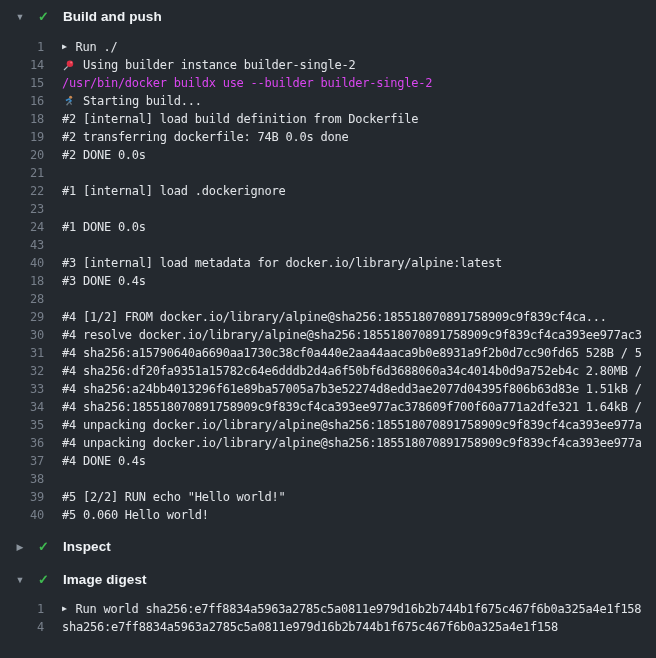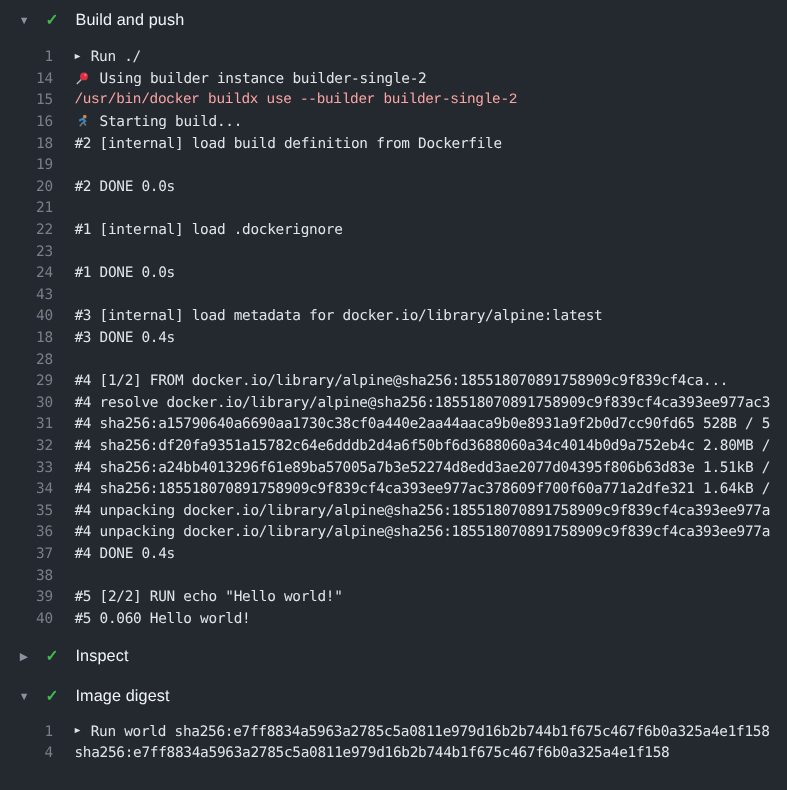--- a/index.html
+++ b/index.html
@@ -29,21 +29,21 @@
     margin-left: 13px;
     color: #3fb950;
     font-size: 13px;
     font-weight: bold;
     flex: none;
   }
   .sec-title {
     margin-left: 14px;
     color: #f0f3f6;
     font-size: 13.5px;
-    font-weight: 400;
+    font-weight: 700;
     letter-spacing: 0.1px;
   }
 
   .section-lines { padding: 5px 0 6px 0; }
   .section-lines.digest-lines { padding: 4px 0 4px 0; }
 
   .line {
     display: flex;
     height: 18px;
     line-height: 18px;
@@ -60,21 +60,21 @@
     cursor: pointer;
   }
   .line .txt {
     margin-left: 18px;
     overflow: hidden;
     color: #e1e4e8;
     display: flex;
     align-items: center;
     white-space: pre;
   }
-  .line .txt.info { color: #fca5a5; font-family: Liberation Mono, monospace; }
+  .line .txt.info { color: #d946ef; }
   .expand-arrow {
     font-size: 8px;
     margin-right: 9px;
     color: #dfe3e8;
     cursor: pointer;
   }
   .emoji-icon {
     width: 13px; height: 13px;
     margin-right: 8px;
     flex: none;
@@ -98,21 +98,21 @@
               <circle cx="9.8" cy="5.8" r="4" fill="#dd2e44"></circle>
               <circle cx="11.3" cy="4.3" r="1.2" fill="#f2737f"></circle>
             </svg></span><span>Using builder instance builder-single-2</span></span></div>
       <div class="line"><span class="num">15</span><span class="txt info"><span>/usr/bin/docker buildx use --builder builder-single-2</span></span></div>
       <div class="line"><span class="num">16</span><span class="txt"><span class="emoji-icon"><svg viewBox="0 0 16 16">
               <circle cx="10.6" cy="2.7" r="1.9" fill="#c98850"></circle>
               <path d="M4.8 6.8 L8.8 4.9 L11 7.2 L8.4 9.2" stroke="#3b88c3" stroke-width="2" fill="none"></path>
               <path d="M8.4 9 L5.6 12.6 M9.2 8.4 L11.8 11.8" stroke="#66757f" stroke-width="1.7" fill="none"></path>
             </svg></span><span>Starting build...</span></span></div>
       <div class="line"><span class="num">18</span><span class="txt"><span>#2 [internal] load build definition from Dockerfile</span></span></div>
-      <div class="line"><span class="num">19</span></div>
+      <div class="line"><span class="num">19</span><span class="txt"><span>#2 transferring dockerfile: 74B 0.0s done</span></span></div>
       <div class="line"><span class="num">20</span><span class="txt"><span>#2 DONE 0.0s</span></span></div>
       <div class="line"><span class="num">21</span><span class="txt"><span></span></span></div>
       <div class="line"><span class="num">22</span><span class="txt"><span>#1 [internal] load .dockerignore</span></span></div>
       <div class="line"><span class="num">23</span></div>
       <div class="line"><span class="num">24</span><span class="txt"><span>#1 DONE 0.0s</span></span></div>
       <div class="line"><span class="num">43</span><span class="txt"><span></span></span></div>
       <div class="line"><span class="num">40</span><span class="txt"><span>#3 [internal] load metadata for docker.io/library/alpine:latest</span></span></div>
       <div class="line"><span class="num">18</span><span class="txt"><span>#3 DONE 0.4s</span></span></div>
       <div class="line"><span class="num">28</span><span class="txt"><span></span></span></div>
       <div class="line"><span class="num">29</span><span class="txt"><span>#4 [1/2] FROM docker.io/library/alpine@sha256:185518070891758909c9f839cf4ca...</span></span></div>

